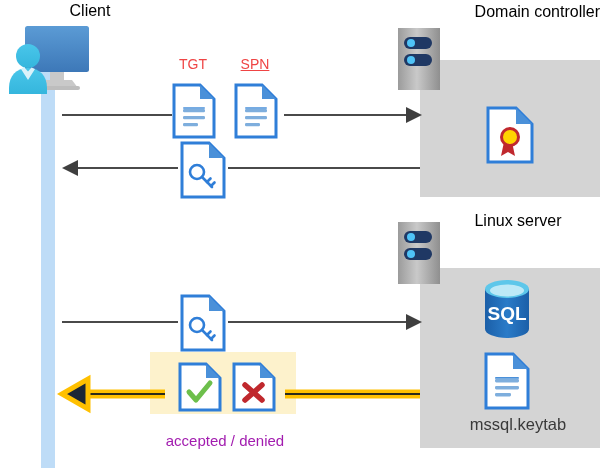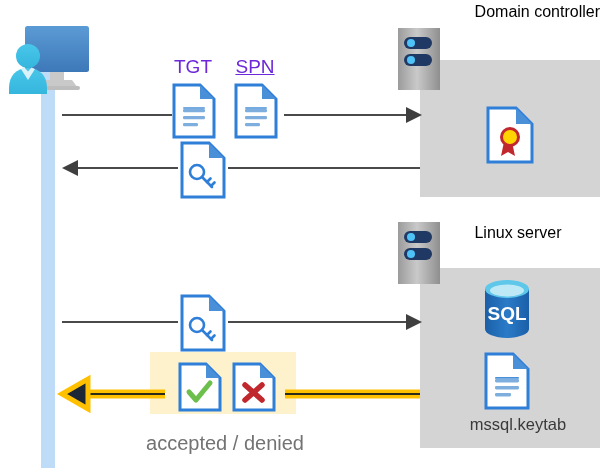--- a/index.html
+++ b/index.html
@@ -7,27 +7,27 @@
        font-family:"Liberation Sans","DejaVu Sans",sans-serif;}
   .stage{position:absolute;left:0;top:0;width:600px;height:468px;}
   .abs{position:absolute;text-align:right;}
 
   
   .panel{background:#d4d4d4;}
   #dc-panel{left:420px;top:60px;width:180px;height:137px;}
   #lx-panel{left:420px;top:268px;width:180px;height:180px;}
   #client-title{left:30px;top:2px;width:120px;text-align:center;}
   #dc-title{left:440px;top:3px;width:160px;}
-  #lx-title{left:440px;top:224px;width:156px;text-align:center;}
-
-  .caption{color:#737373;font-size:20px;}
+  #lx-title{left:440px;top:212px;width:156px;text-align:center;}
+
+  .caption{color:#a21caf;font-size:15px;}
   #accepted-denied{left:110px;top:432px;width:230px;text-align:center;}
   #keytab-label{left:420px;top:415px;width:196px;text-align:center;font-size:16.5px;color:#3a3a3a;}
 
-  .doclabel{color:#6d28d9;font-size:19px;text-align:center;}
+  .doclabel{color:#ef4444;font-size:14px;text-align:center;}
   #tgt-label{left:166px;top:56px;width:54px;}
   #spn-label{left:228px;top:56px;width:54px;text-decoration:underline;}
 
   
   #lifeline{left:41px;top:72px;width:14px;height:396px;background:#bedcf7;}
 
   
   #hl-box{left:150px;top:352px;width:146px;height:62px;background:#fdf2cc;}
 
   
@@ -63,20 +63,21 @@
 
     <g>
       <line x1="285" y1="394" x2="420" y2="394" stroke="#ffc000" stroke-width="9"></line>
       <line x1="285" y1="394" x2="420" y2="394" stroke="#2b2b1a" stroke-width="2"></line>
       <line x1="74" y1="394" x2="165" y2="394" stroke="#ffc000" stroke-width="9"></line>
       <line x1="74" y1="394" x2="165" y2="394" stroke="#2b2b1a" stroke-width="2"></line>
       <polygon points="62,394 88,379 88,409" fill="#1b2636" stroke="#ffc000" stroke-width="5" stroke-linejoin="miter"></polygon>
     </g>
   </svg>
 
+  <div class="abs" id="client-title">Client</div>
 
   <div class="abs" style="left:6px;top:24px;width:104px;height:72px;">
     <svg class="icon" viewBox="0 0 104 72" width="104" height="72">
       <defs>
         <linearGradient id="monGrad" x1="0" y1="0" x2="0" y2="1">
           <stop offset="0%" stop-color="#5b9bd5"></stop>
             <stop offset="100%" stop-color="#3d78b8"></stop>
         </linearGradient>
         <linearGradient id="persGrad" x1="0" y1="0" x2="0" y2="1">
           <stop offset="0%" stop-color="#49c6ea"></stop>

